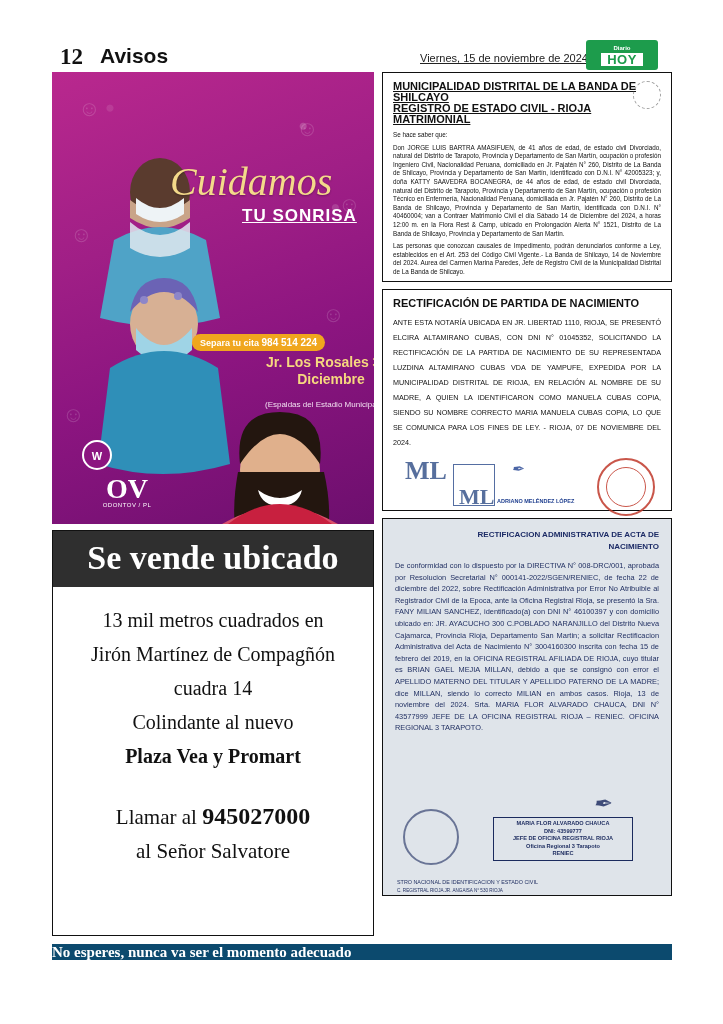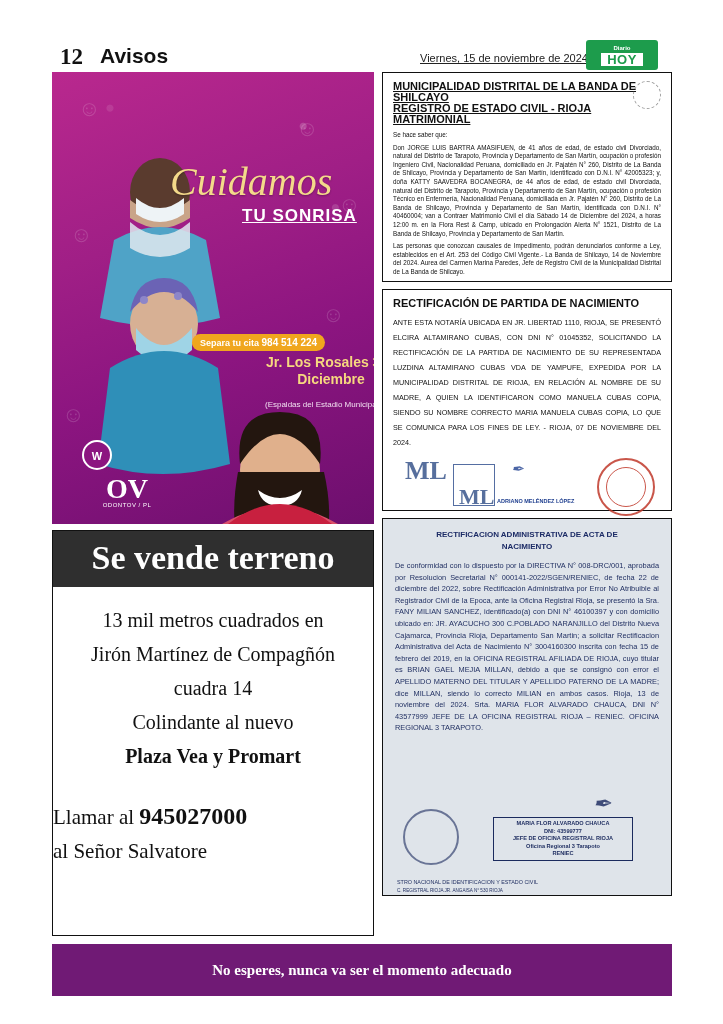--- a/index.html
+++ b/index.html
@@ -115,21 +115,21 @@
     font-family:"Liberation Serif", serif;
     font-weight:bold; font-size:34px; padding:8px 0 10px;
   }
   .terreno-body{
     text-align:center; padding:16px 14px 0;
     font-family:"Liberation Serif", serif;
     font-size:20px; line-height:34px; color:#111;
   }
   .terreno-body .strong{ font-weight:bold; }
   .terreno-call{
-    margin-top:26px;
+    text-align:center; margin-top:26px;
     font-family:"Liberation Serif", serif;
     font-size:21px; line-height:34px;
   }
   .terreno-call b{ font-size:24px; }
 
   
   .notice{
     border:1px solid #111; background:#fff; padding:8px 10px;
     margin-bottom:7px;
   }
@@ -183,21 +183,21 @@
     font-family:"Liberation Serif", serif; font-size:22px;
     color:#20407d; opacity:.75; font-weight:bold;
   }
 
   
   .notice-3{
     border:1px solid #111; background:#dfe4ea; padding:10px 12px;
     height:378px; position:relative; overflow:hidden;
   }
   .notice-3 .scan-title{
-    text-align:center; font-weight:bold; font-size:8px; line-height:12px;
+    text-align:right; font-weight:bold; font-size:8px; line-height:12px;
     color:#1c2b66; margin-bottom:7px;
   }
   .notice-3 p{
     margin:0 0 3px; font-size:7.4px; line-height:11.6px;
     text-align:justify; color:#1b2a5e;
   }
   .scan-sign{
     position:absolute; left:14px; bottom:8px; right:12px; height:96px;
   }
   .scan-sig-script{
@@ -216,22 +216,22 @@
   }
   .scan-bottom-line{
     position:absolute; left:0; bottom:2px; font-size:5.4px; color:#1b2a5e;
   }
   .scan-bottom-line2{
     position:absolute; left:0; bottom:-6px; font-size:4.6px; color:#1b2a5e;
   }
 
   
   .footer-banner{
-    position:absolute; left:52px; top:944px; width:620px; height:52px;
-    background:#701a75; display:flex; align-items:center; justify-content:center;
+    position:absolute; left:52px; top:944px; width:620px; height:16px;
+    background:#0c4a6e; display:flex; align-items:center; 
   }
   .footer-banner span{
     color:#fff; font-weight:bold; font-size:15px;
     font-family:"Liberation Serif", serif;
   }
 </style>
 </head>
 <body>
 
 <div class="page-header">
@@ -291,21 +291,21 @@
     <div class="addr3">(Espaldas del Estadio Municipal)</div>
 
     <div class="clinic-logo">
       <div class="circle">W</div>
       <div class="ov">OV</div>
       <div class="ovsub">ODONTOV / PL</div>
     </div>
   </div>
 
   <div class="terreno">
-    <div class="terreno-banner">Se vende terreno</div>
+    <div class="terreno-banner">Se vende ubicado</div>
     <div class="terreno-body">
       <div>13  mil metros cuadrados en</div>
       <div>Jirón Martínez de Compagñón</div>
       <div>cuadra 14</div>
       <div>Colindante al nuevo</div>
       <div class="strong">Plaza Vea y Promart</div>
     </div>
     <div class="terreno-call">
       <div>
         <span>Llamar al </span><b>945027000</b>

